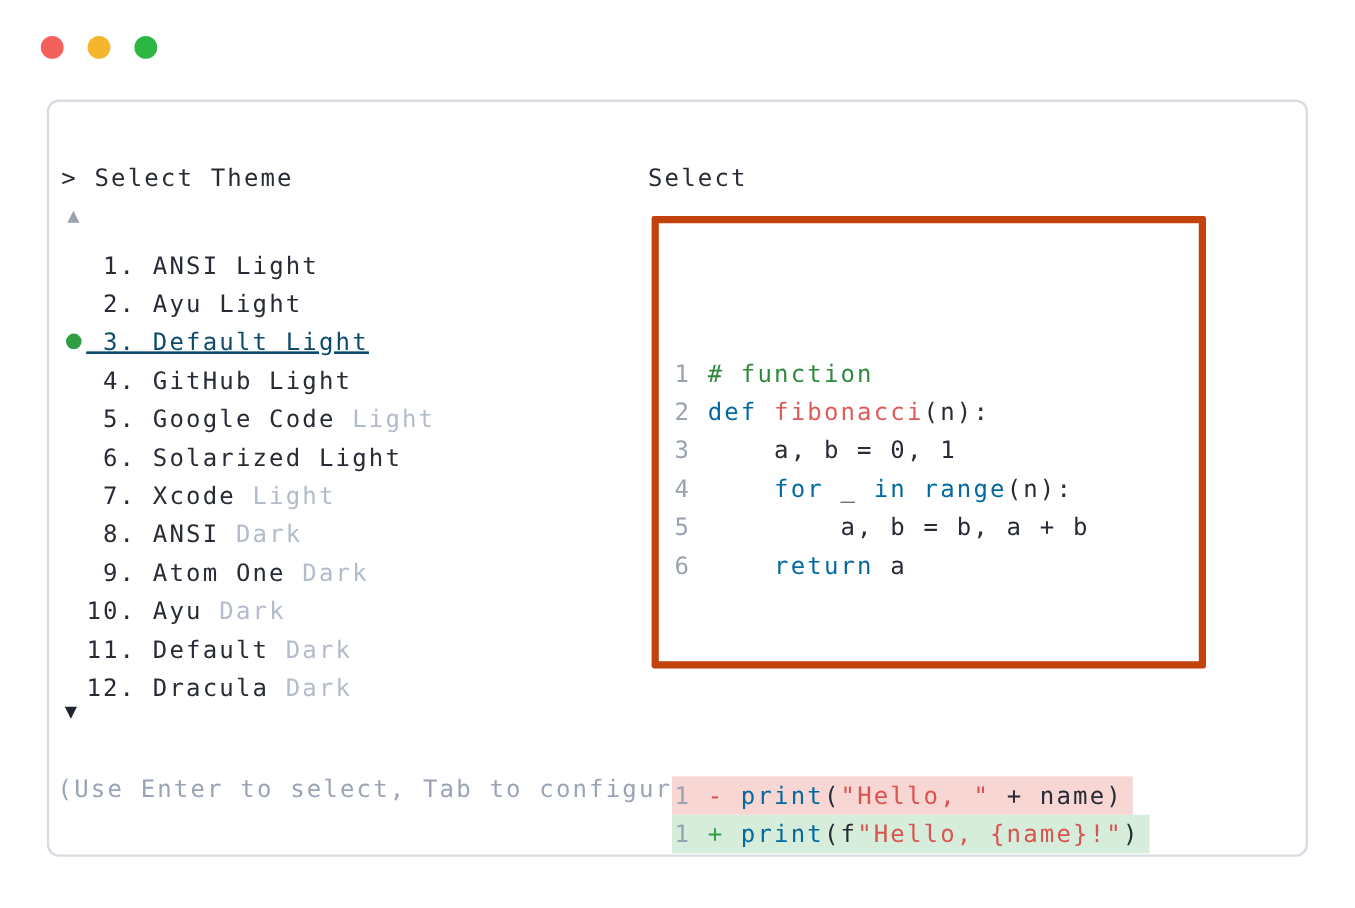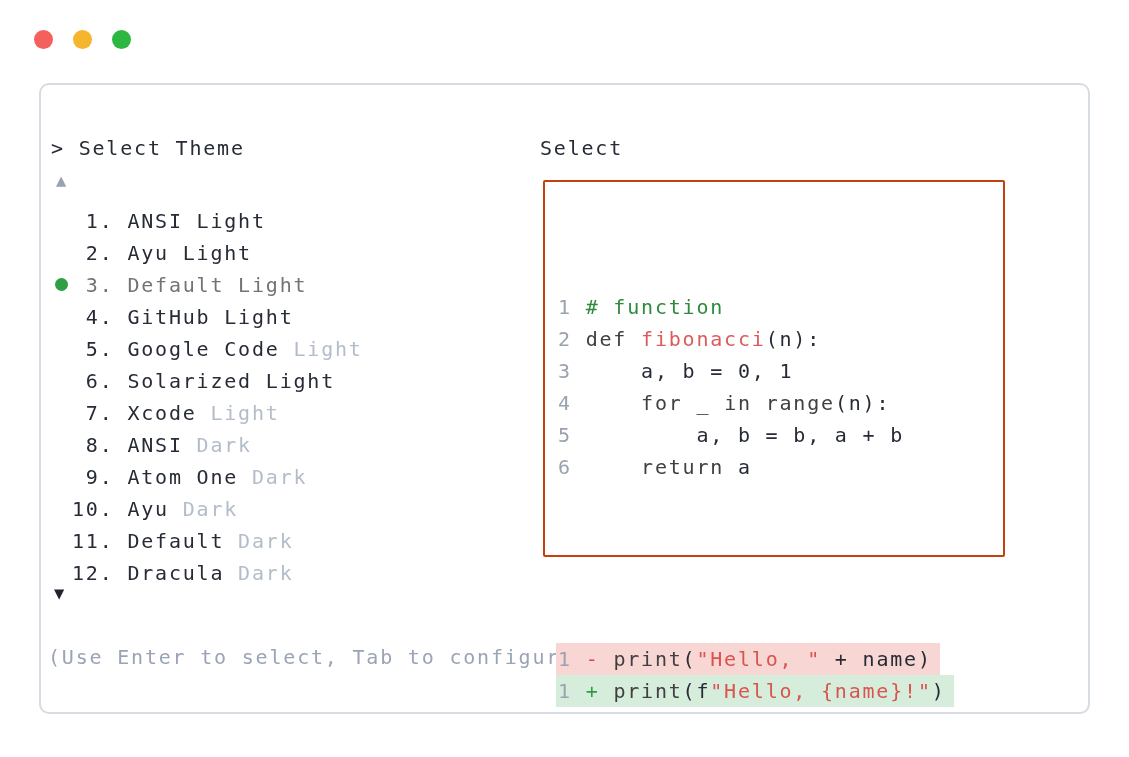--- a/index.html
+++ b/index.html
@@ -23,37 +23,37 @@
   .prompt { position:absolute; left:10px; top:47px; white-space:pre; }
   .scroll-up { position:absolute; left:15px; top:79px; font-size:17px; color:#98a2b3; }
   .scroll-down { position:absolute; left:13px; top:492px; font-size:17px; color:#20242e; }
 
   .theme-list { position:absolute; left:31px; top:120px; white-space:pre; }
   .theme-row { position:relative; height:32px; cursor:pointer; }
   .theme-row .sel-dot {
     position:absolute; left:-17px; top:9px; width:13px; height:13px;
     border-radius:50%; background:#2f9e44;
   }
-  .theme-row.selected, .theme-row.selected span { color:#737373; }
+  .theme-row.selected, .theme-row.selected span { color:#0c4a6e;text-decoration:underline; }
   .muted { color:#b3bcca; }
 
   .hint { position:absolute; left:7px; top:556px; color:#9aa4b6; white-space:pre; }
 
   
   .preview-title { position:absolute; left:499px; top:47px; }
   .preview-box {
     position:absolute; left:502px; top:95px; width:462px; height:377px;
-    border:2px solid #c2410c; border-radius:2px; background:#ffffff;
+    border:6px solid #c2410c; border-radius:2px; background:#ffffff;
   }
   .code { position:absolute; left:13px; top:45px; white-space:pre; }
   .code-row { height:32px; }
   .blank-row { height:32px; }
   .lineno { color:#9aa2b0; }
   .tok-comment { color:#2e8b3e; }
-  .tok-kw { color:#404040; }
+  .tok-kw { color:#0369a1; }
   .tok-fn { color:#dd5a5a;text-align:right; }
   .tok-str { color:#d9534f; }
   .tok-plain { color:#262b35; }
   .diff-band { display:inline-block; height:32px; padding:0 8px 0 2px; margin-left:-2px; }
   .diff-band.removed { background:#f8d6d3; }
   .diff-band.added { background:#d7eddc; }
   .sign-removed { color:#d64a4a; }
   .sign-added { color:#2f9e44; }
 </style>
 </head>

